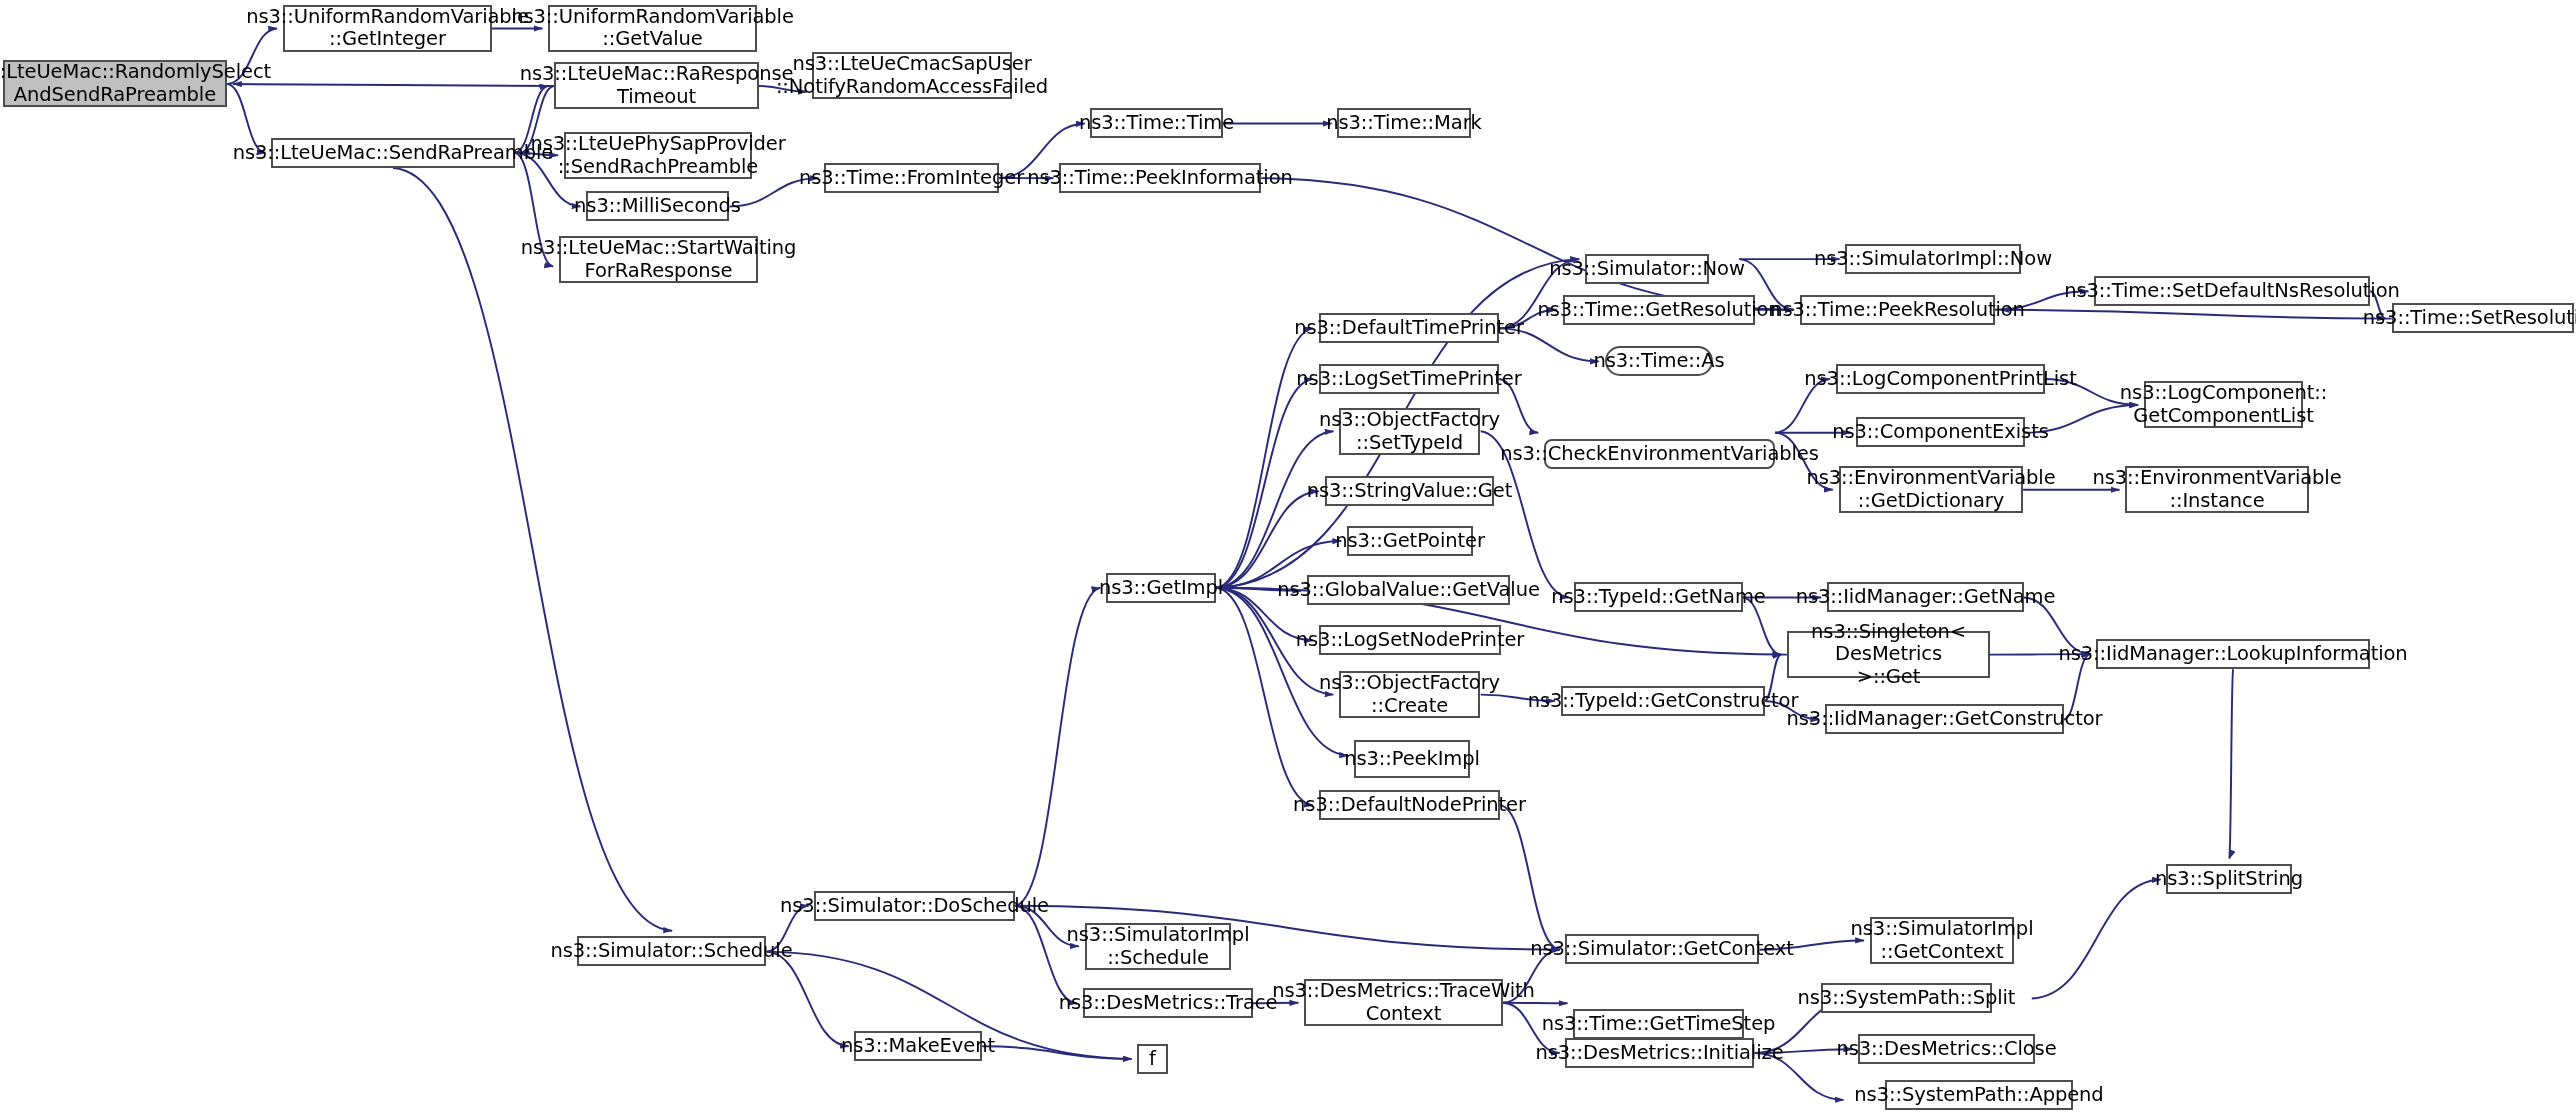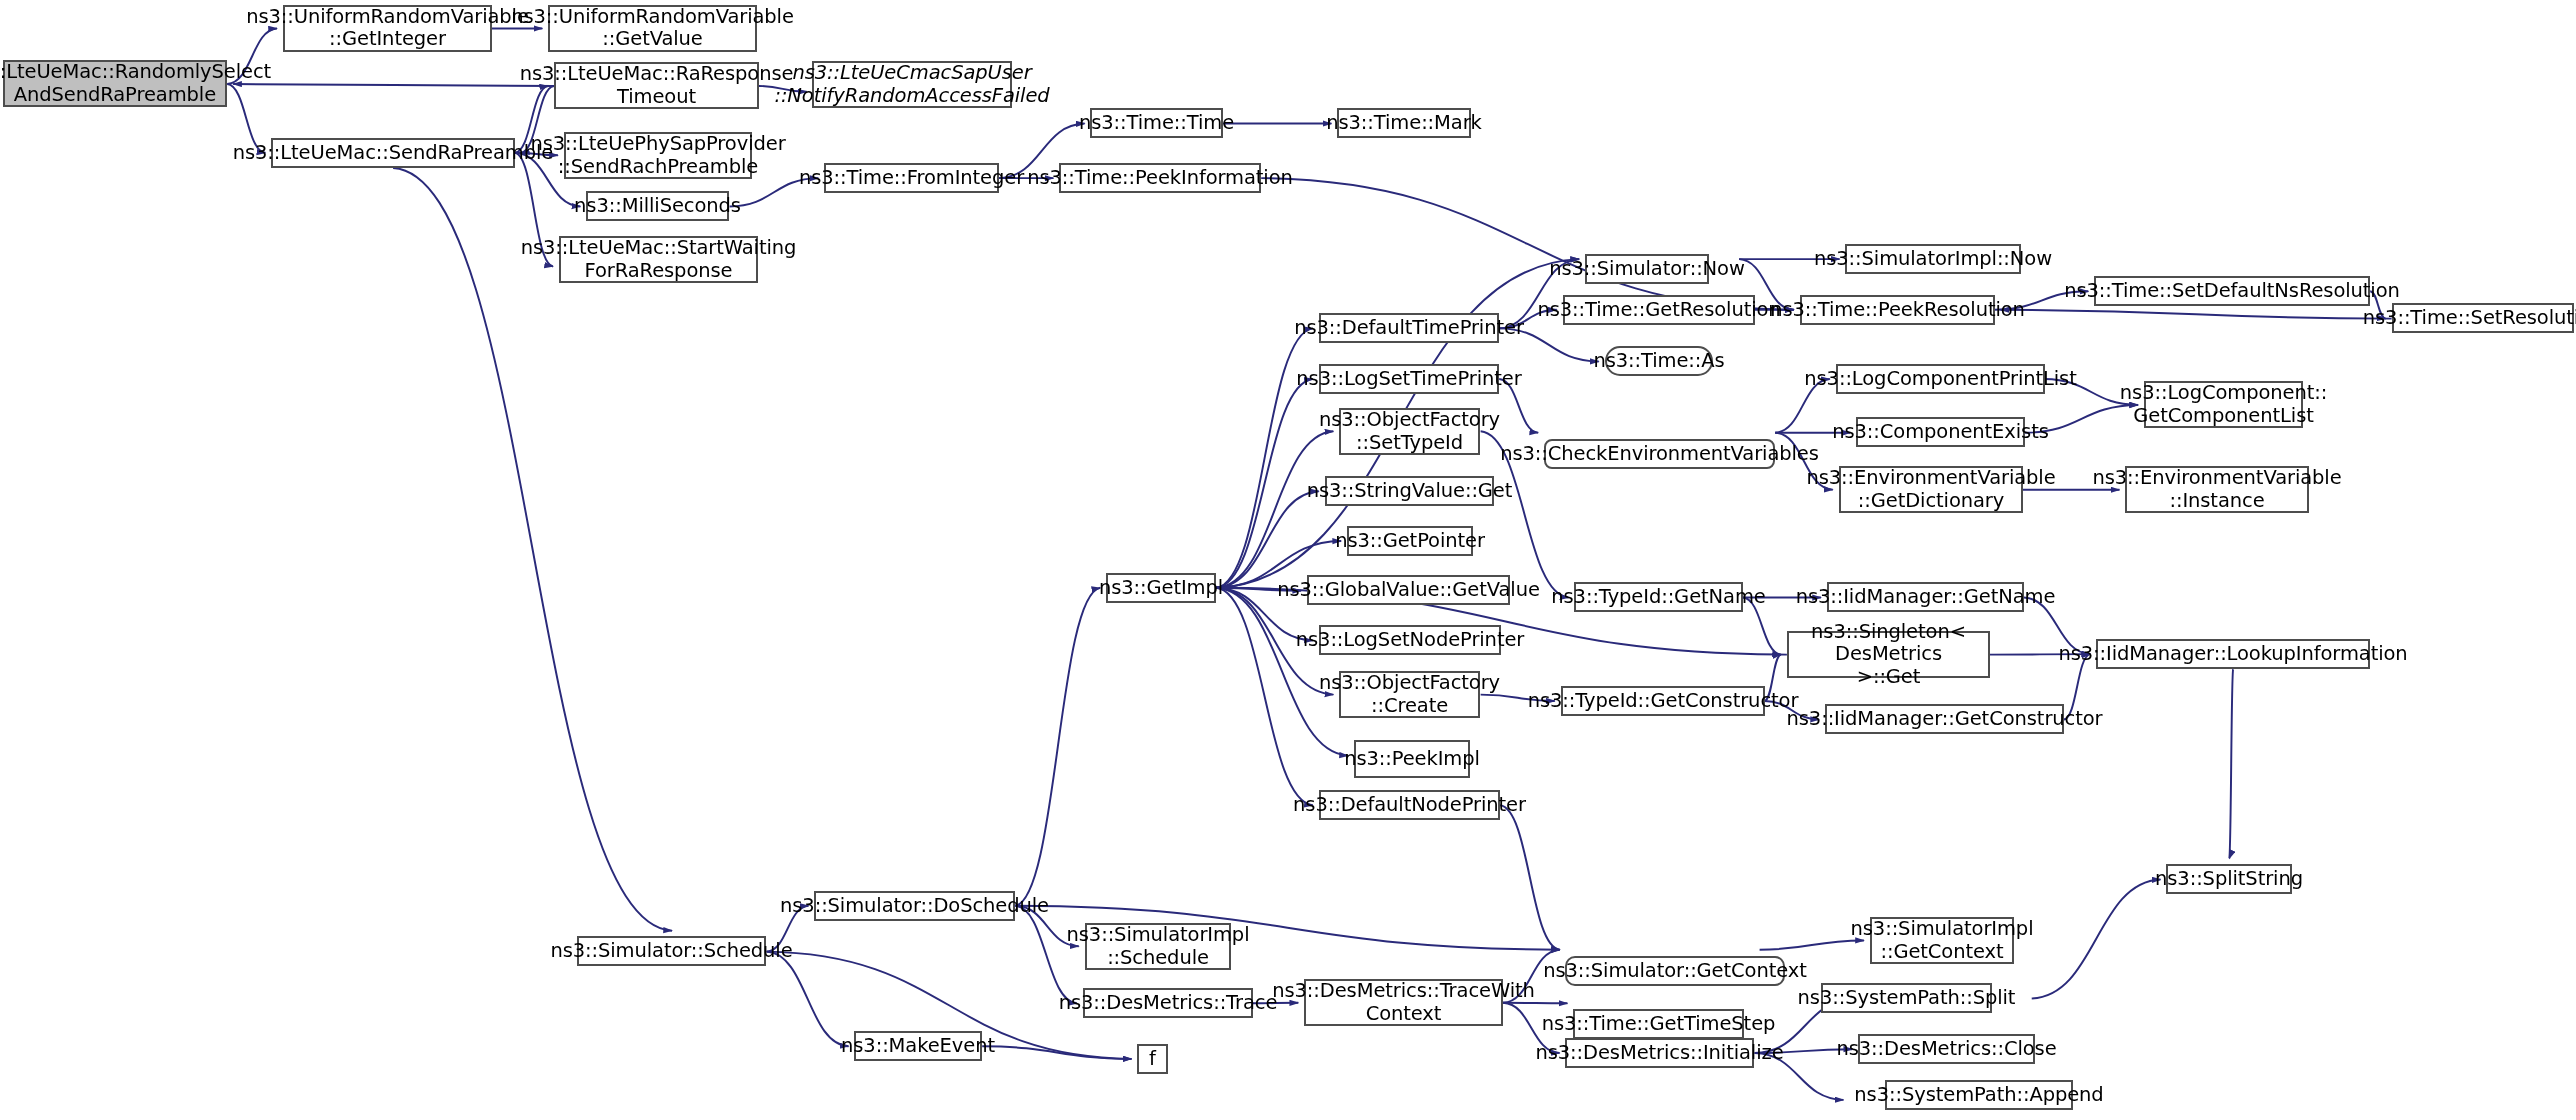--- a/index.html
+++ b/index.html
@@ -122,21 +122,21 @@
   </svg>
   <div id="node-layer">
       <div class="node highlight" style="left: 2.9px; top: 60px; width: 224px; height: 47px;">ns3::LteUeMac::RandomlySelect
 AndSendRaPreamble</div>
       <div class="node" style="left: 283px; top: 4.9px; width: 209px; height: 47px;">ns3::UniformRandomVariable
 ::GetInteger</div>
       <div class="node" style="left: 548px; top: 4.9px; width: 209px; height: 47px;">ns3::UniformRandomVariable
 ::GetValue</div>
       <div class="node" style="left: 554px; top: 62px; width: 205px; height: 47px;">ns3::LteUeMac::RaResponse
 Timeout</div>
-      <div class="node" style="left: 812px; top: 61px; width: 200px; height: 47px; font-style: italic;">ns3::LteUeCmacSapUser
+      <div class="node" style="left: 812px; top: 52px; width: 200px; height: 47px;">ns3::LteUeCmacSapUser
 ::NotifyRandomAccessFailed</div>
       <div class="node" style="left: 271px; top: 138px; width: 244px; height: 30px;">ns3::LteUeMac::SendRaPreamble</div>
       <div class="node" style="left: 564px; top: 132px; width: 188px; height: 47px;">ns3::LteUePhySapProvider
 ::SendRachPreamble</div>
       <div class="node" style="left: 586px; top: 191px; width: 143px; height: 30px;">ns3::MilliSeconds</div>
       <div class="node" style="left: 559px; top: 236px; width: 199px; height: 47px;">ns3::LteUeMac::StartWaiting
 ForRaResponse</div>
       <div class="node" style="left: 1090px; top: 108px; width: 133px; height: 30px;">ns3::Time::Time</div>
       <div class="node" style="left: 1337px; top: 108px; width: 134px; height: 30px;">ns3::Time::Mark</div>
       <div class="node" style="left: 824px; top: 163px; width: 175px; height: 30px;">ns3::Time::FromInteger</div>
@@ -175,21 +175,21 @@
 ::Create</div>
       <div class="node" style="left: 1561px; top: 686px; width: 204px; height: 30px;">ns3::TypeId::GetConstructor</div>
       <div class="node" style="left: 1825px; top: 704px; width: 239px; height: 30px;">ns3::IidManager::GetConstructor</div>
       <div class="node" style="left: 1354px; top: 740px; width: 116px; height: 38px;">ns3::PeekImpl</div>
       <div class="node" style="left: 1319px; top: 790px; width: 181px; height: 30px;">ns3::DefaultNodePrinter</div>
       <div class="node" style="left: 2166px; top: 864px; width: 126px; height: 30px;">ns3::SplitString</div>
       <div class="node" style="left: 814px; top: 891px; width: 201px; height: 30px;">ns3::Simulator::DoSchedule</div>
       <div class="node" style="left: 577px; top: 936px; width: 189px; height: 30px;">ns3::Simulator::Schedule</div>
       <div class="node" style="left: 1085px; top: 923px; width: 146px; height: 47px;">ns3::SimulatorImpl
 ::Schedule</div>
-      <div class="node" style="left: 1565px; top: 956px; width: 220px; height: 30px; border-radius: 10px;">ns3::Simulator::GetContext</div>
+      <div class="node" style="left: 1565px; top: 934px; width: 194px; height: 30px;">ns3::Simulator::GetContext</div>
       <div class="node" style="left: 1870px; top: 917px; width: 144px; height: 47px;">ns3::SimulatorImpl
 ::GetContext</div>
       <div class="node" style="left: 1083px; top: 988px; width: 170px; height: 30px;">ns3::DesMetrics::Trace</div>
       <div class="node" style="left: 1304px; top: 979px; width: 199px; height: 47px;">ns3::DesMetrics::TraceWith
 Context</div>
       <div class="node" style="left: 1573px; top: 1009px; width: 171px; height: 30px;">ns3::Time::GetTimeStep</div>
       <div class="node" style="left: 1821px; top: 983px; width: 171px; height: 30px;">ns3::SystemPath::Split</div>
       <div class="node" style="left: 1565px; top: 1038px; width: 189px; height: 30px;">ns3::DesMetrics::Initialize</div>
       <div class="node" style="left: 1858px; top: 1034px; width: 177px; height: 30px;">ns3::DesMetrics::Close</div>
       <div class="node" style="left: 1849px; top: 1080px; width: 188px; height: 30px; margin-left: 36px;">ns3::SystemPath::Append</div>

